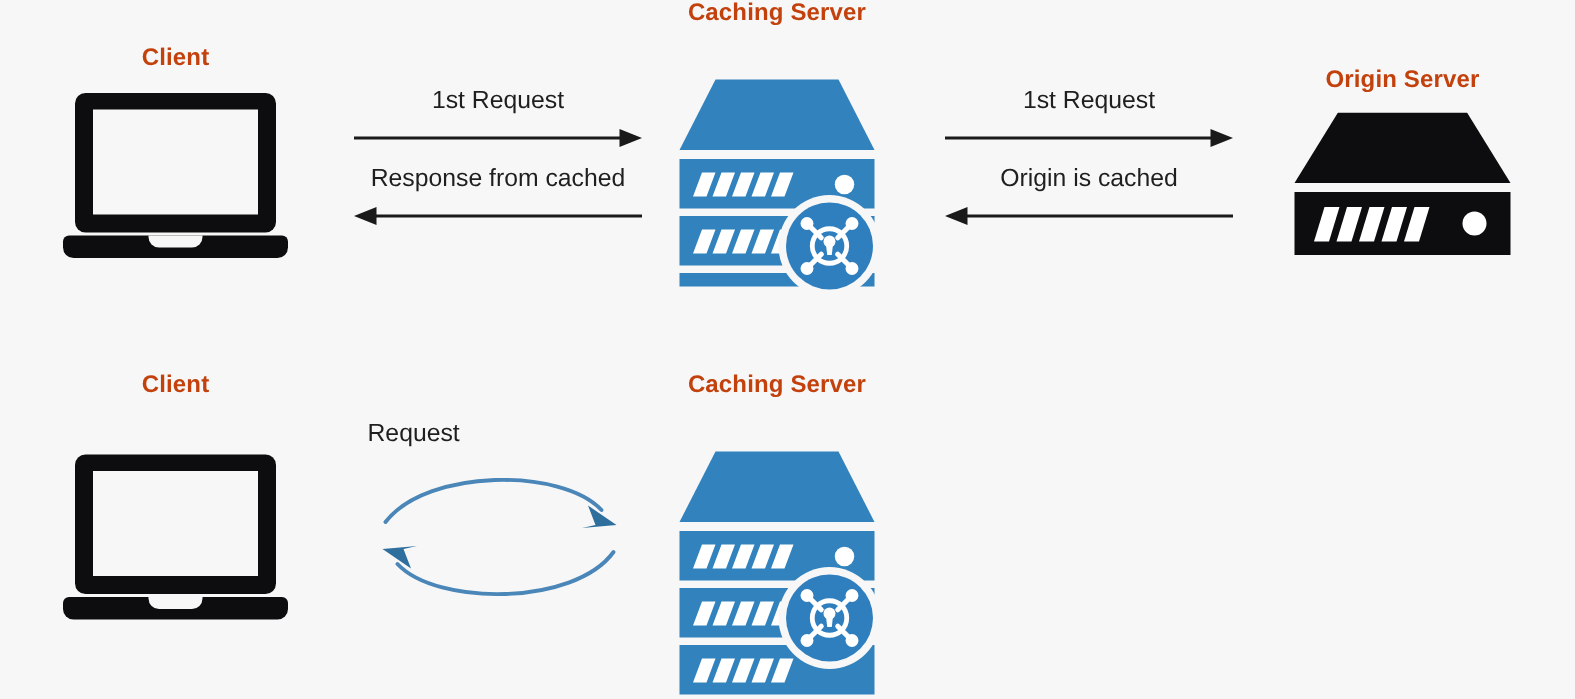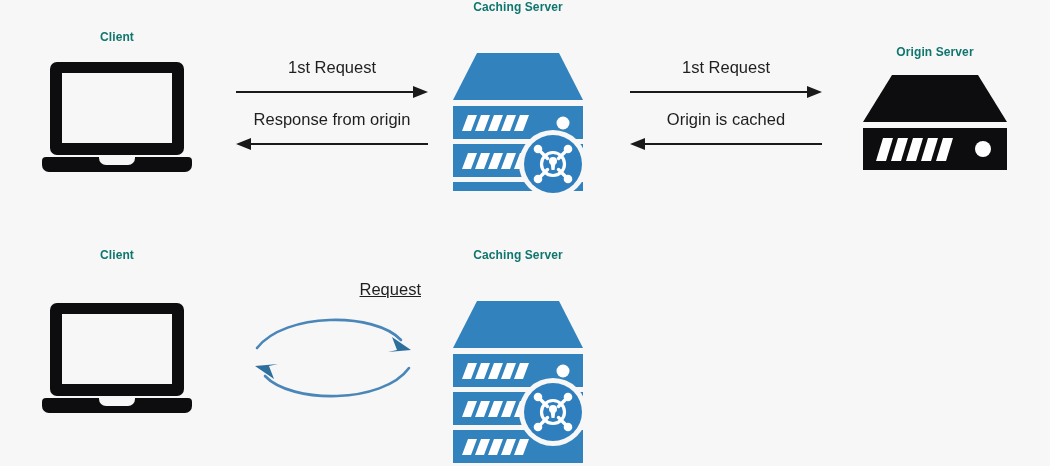--- a/index.html
+++ b/index.html
@@ -20,22 +20,22 @@
     inset: 0;
   }
   .node {
     position: absolute;
   }
   .node-title {
     position: absolute;
     width: 100%;
     text-align: center;
     font-weight: bold;
-    font-size: 12px;
-    color: #0f766e;
+    font-size: 16px;
+    color: #c2410c;
     letter-spacing: 0.1px;
     white-space: nowrap;
     left: 0;
   }
   
   .laptop {
     position: absolute;
   }
   .laptop .lid {
     position: absolute;
@@ -97,26 +97,25 @@
   .arrow-line {
     position: absolute;
   }
   
   .cycle {
     position: absolute;
   }
   .cycle-label {
     position: absolute;
     width: 100%;
-    text-align: right;
+    text-align: left;
     font-size: 16.5px;
     color: #1f1f1f;
     white-space: nowrap;
     left: 0;
-    text-decoration: underline;
   }
 </style>
 </head>
 <body>
 
 <div class="stage">
 
   <div class="node" style="left:22px; top:30px; width:190px; height:165px;">
     <div class="node-title" style="top:0px;">Client</div>
     <div class="laptop" style="left:20px; top:32px;">
@@ -126,21 +125,21 @@
       <div class="notch"></div>
     </div>
   </div>
 
   <div class="arrow-group" style="left:236px; top:58px; width:192px; height:92px;">
     <div class="arrow-label" style="top:0px;">1st Request</div>
     <svg class="arrow-line" style="left:0; top:26px;" width="192" height="16" viewBox="0 0 192 16">
       <line x1="0" y1="8" x2="182" y2="8" stroke="#1a1a1a" stroke-width="2"></line>
       <polygon points="192,8 177,2 177,14" fill="#1a1a1a"></polygon>
     </svg>
-    <div class="arrow-label" style="top:52px;">Response from origin</div>
+    <div class="arrow-label" style="top:52px;">Response from cached</div>
     <svg class="arrow-line" style="left:0; top:78px;" width="192" height="16" viewBox="0 0 192 16">
       <line x1="10" y1="8" x2="192" y2="8" stroke="#1a1a1a" stroke-width="2"></line>
       <polygon points="0,8 15,2 15,14" fill="#1a1a1a"></polygon>
     </svg>
   </div>
 
   <div class="node" style="left:432px; top:0px; width:172px; height:195px;">
     <div class="node-title" style="top:0px;">Caching Server</div>
     <div class="server" style="left:11px; top:26px;">
       <svg width="150" height="165" viewBox="0 0 150 165">

